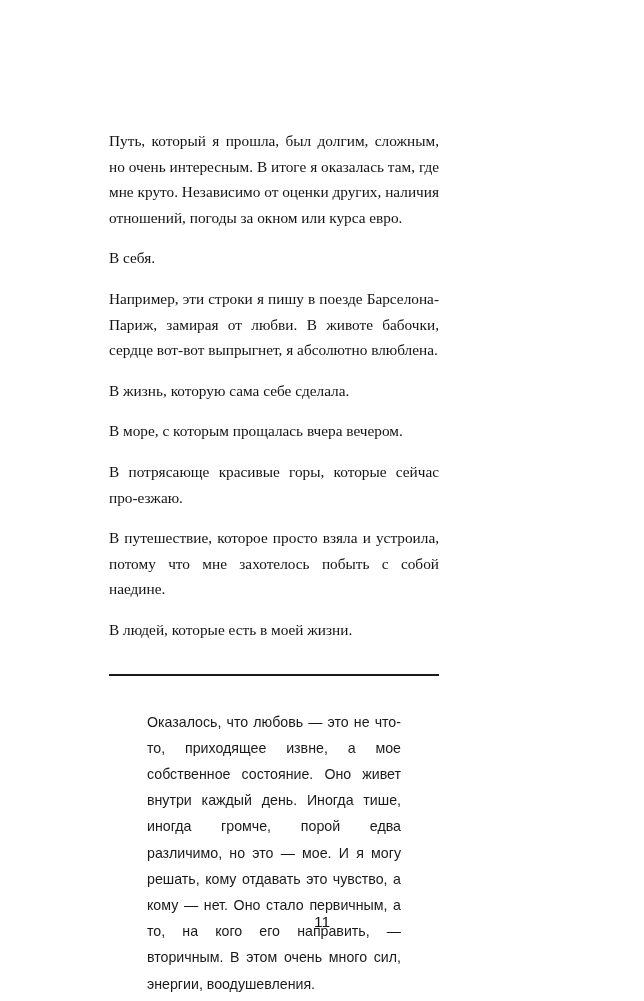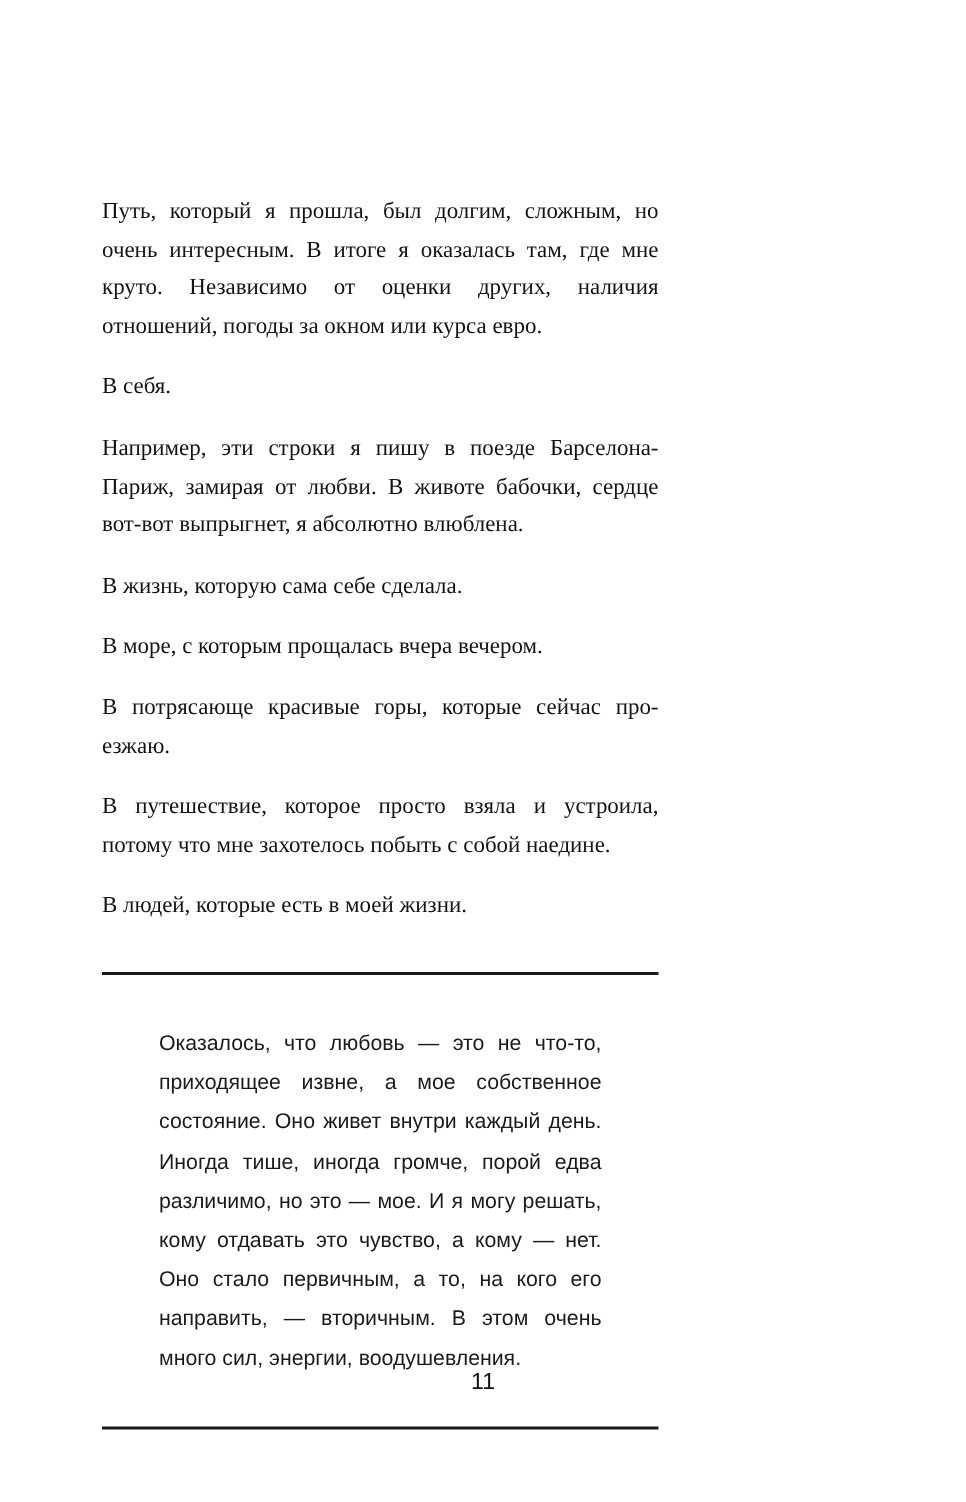--- a/index.html
+++ b/index.html
@@ -14,21 +14,21 @@
     font-family: "Liberation Serif", serif;
     color: #1a1a1a;
     overflow: hidden;
   }
   .page {
     position: absolute;
     left: 0; top: 0;
     width: 536px;
     height: 1001px;
     box-sizing: border-box;
-    padding: 128px 97px 0 68px;
+    padding: 128px 97px 0 109px;
   }
   .body-text {
     font-family: "Liberation Serif", serif;
     font-size: 15.3px;
     line-height: 25.6px;
     text-align: justify;
     text-justify: inter-word;
     color: #131313;
     margin: 0 0 15px 0;
     hyphens: manual;

